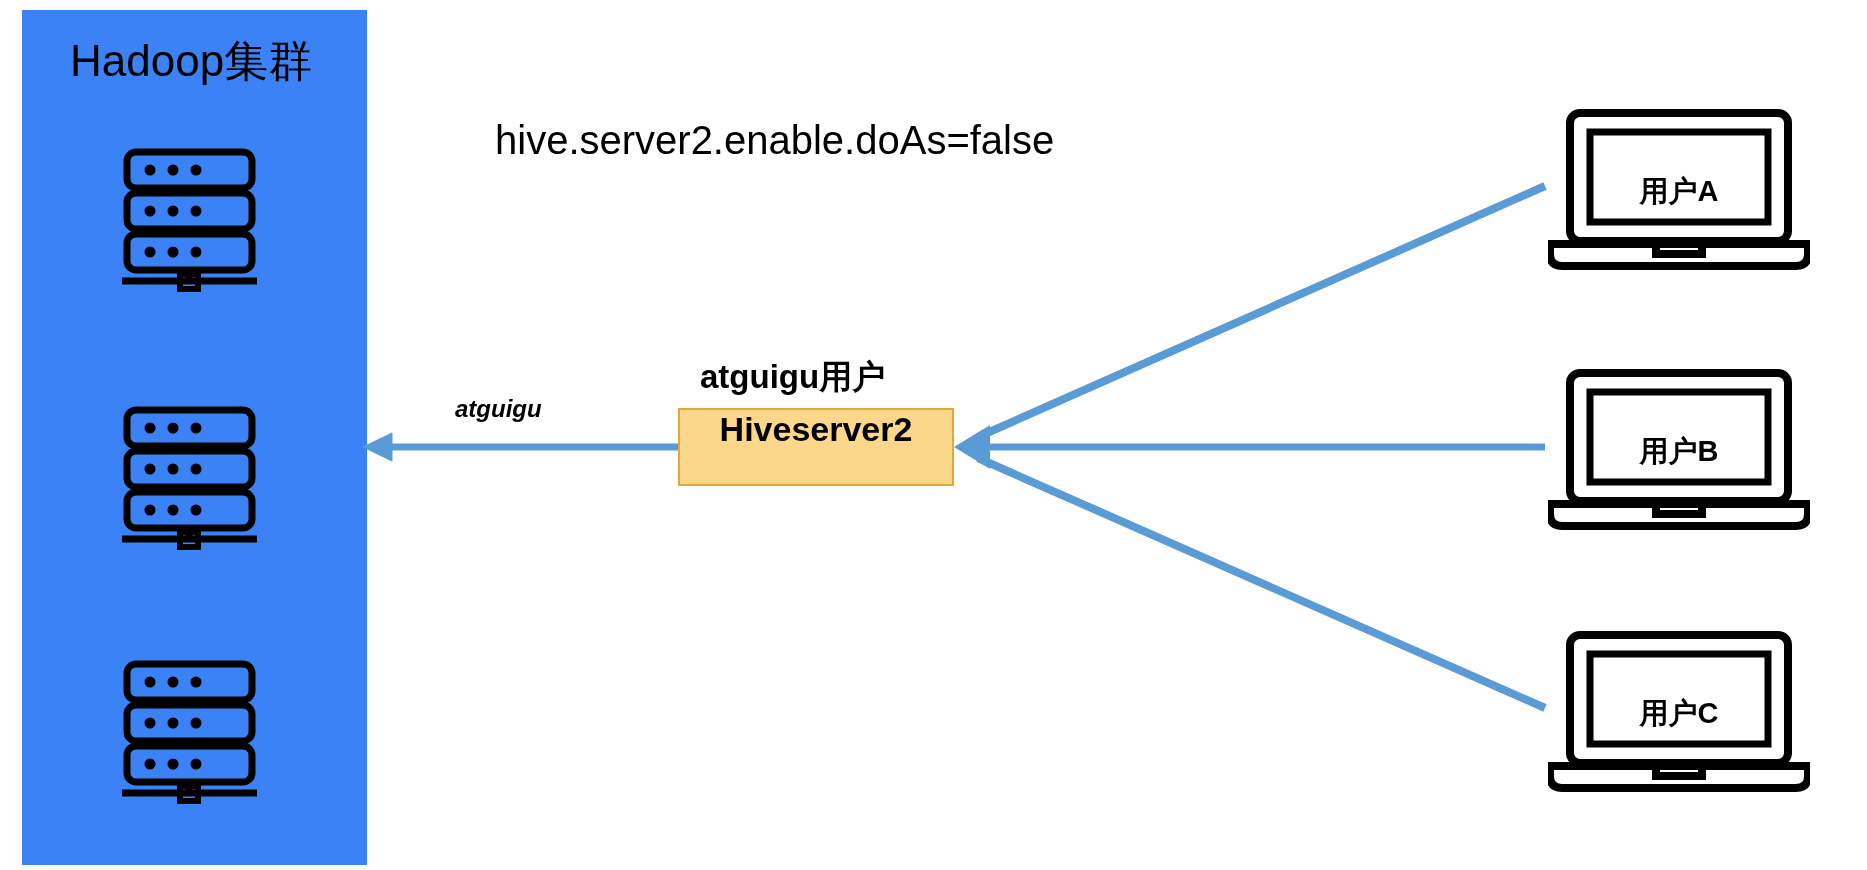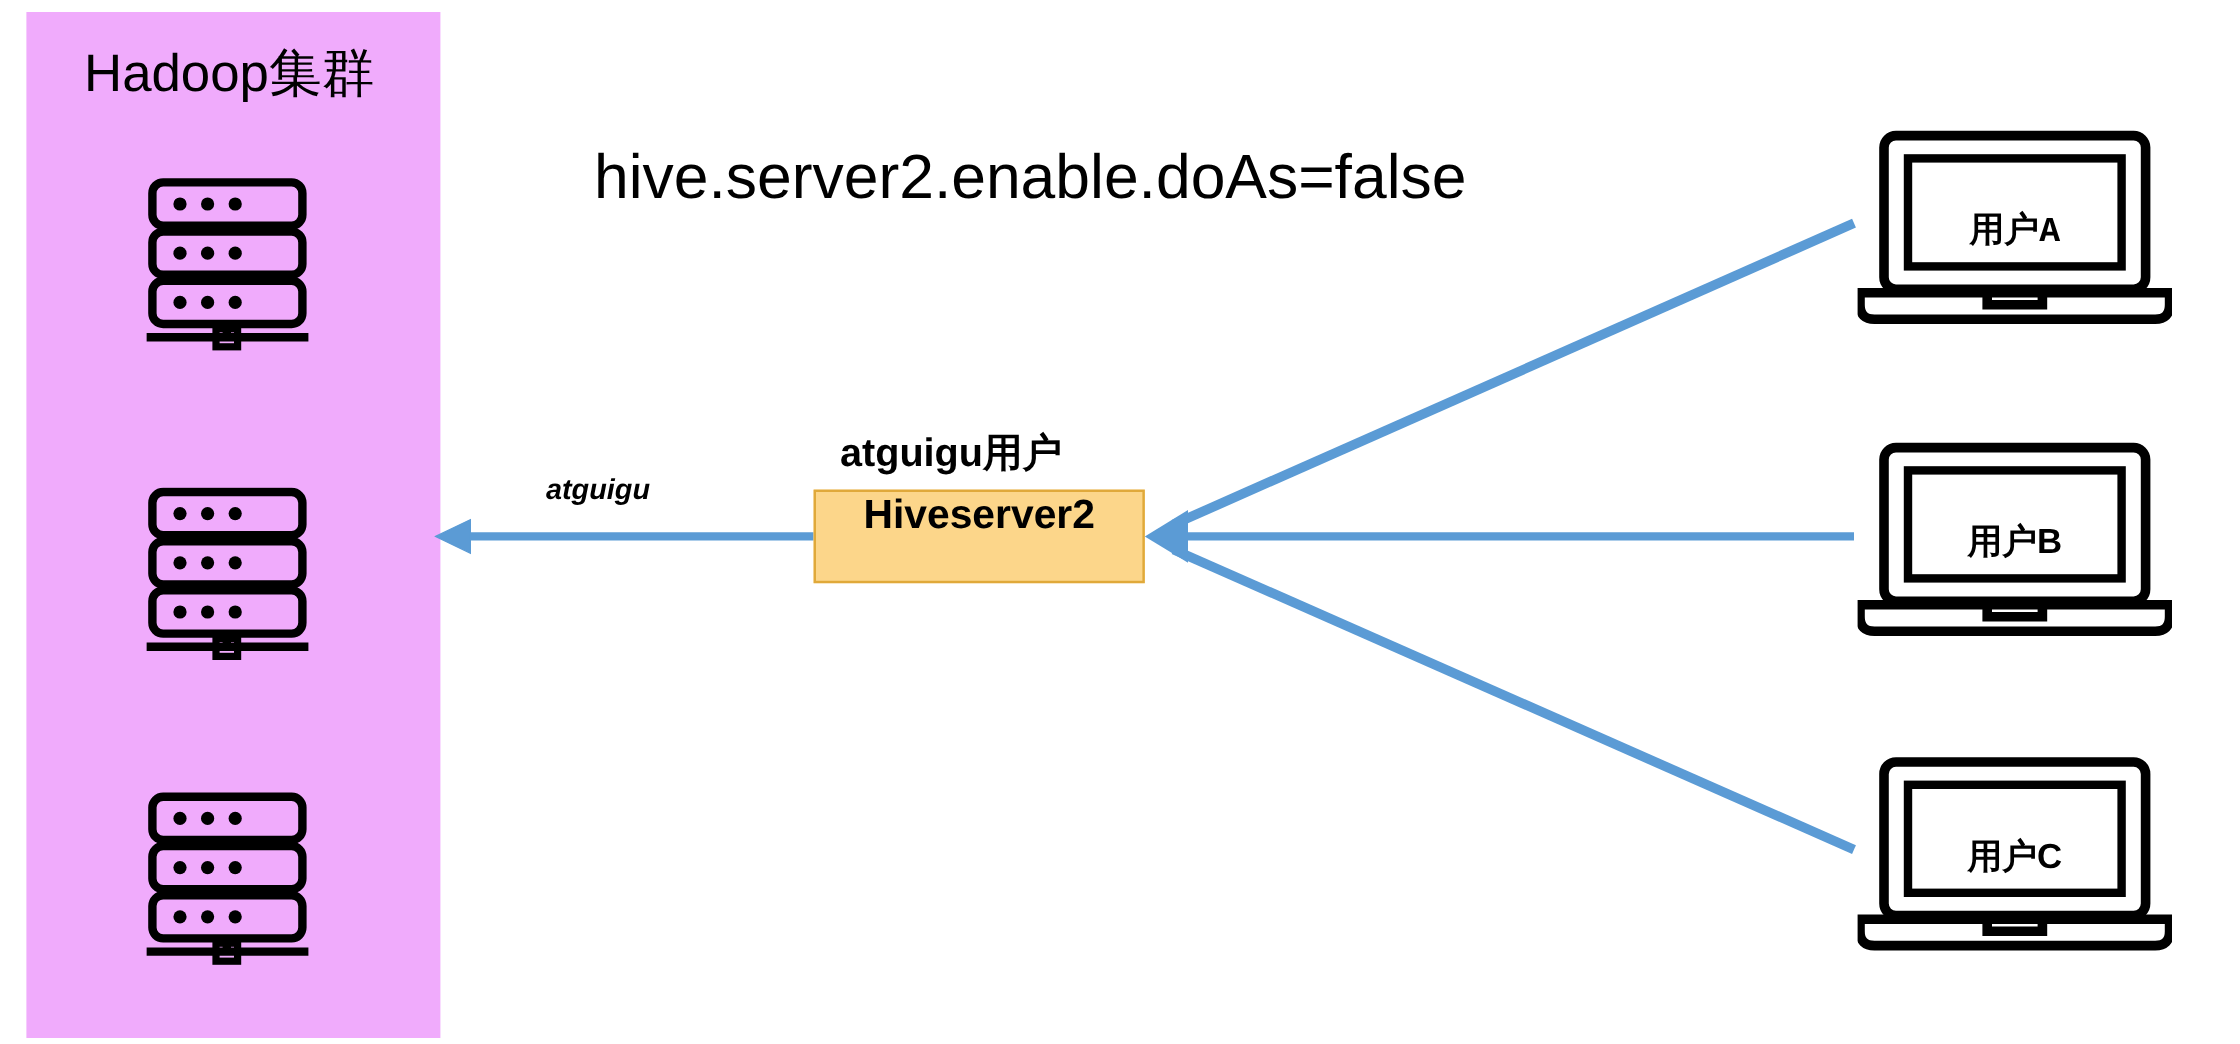--- a/index.html
+++ b/index.html
@@ -18,21 +18,21 @@
     overflow: hidden;
   }
 
   
   #cluster-panel {
     position: absolute;
     left: 22px;
     top: 10px;
     width: 345px;
     height: 855px;
-    background: #f0abfc;
+    background: #3b82f6;
   }
   #cluster-title {
     position: absolute;
     left: 48px;
     top: 22px;
     font-size: 44px;
     color: #000;
     font-family: "Liberation Sans", sans-serif;
     white-space: nowrap;
   }
@@ -43,21 +43,21 @@
     width: 150px;
     height: 145px;
   }
   .server-icon svg { display: block; }
 
   
   #config-text {
     position: absolute;
     left: 495px;
     top: 118px;
-    font-size: 52px;
+    font-size: 40px;
     color: #000;
     white-space: nowrap;
     font-family: "Liberation Sans", sans-serif;
   }
 
   
   #hiveserver2-box {
     position: absolute;
     left: 678px;
     top: 408px;
@@ -243,21 +243,21 @@
   <div class="laptop-icon" style="top:108px;">
     <span>
       <svg viewBox="0 0 262 165" width="262" height="165">
         <rect x="22" y="5" width="218" height="128" rx="10" fill="none" stroke="#000" stroke-width="8"></rect>
         <rect x="42" y="24" width="178" height="90" fill="none" stroke="#000" stroke-width="7"></rect>
         <path d="M2 136 L260 136 L260 146 Q260 158 248 158 L14 158 Q2 158 2 146 Z" fill="none" stroke="#000" stroke-width="8"></path>
         <path d="M108 136 L108 146 L154 146 L154 136" fill="none" stroke="#000" stroke-width="8"></path>
       </svg>
     </span>
   </div>
-  <div class="laptop-label" style="left:1548px; top:172px;font-family:Liberation Mono, monospace;">用户A</div>
+  <div class="laptop-label" style="left:1548px; top:172px;">用户A</div>
 
   <div class="laptop-icon" style="top:368px;">
     <span>
       <svg viewBox="0 0 262 165" width="262" height="165">
         <rect x="22" y="5" width="218" height="128" rx="10" fill="none" stroke="#000" stroke-width="8"></rect>
         <rect x="42" y="24" width="178" height="90" fill="none" stroke="#000" stroke-width="7"></rect>
         <path d="M2 136 L260 136 L260 146 Q260 158 248 158 L14 158 Q2 158 2 146 Z" fill="none" stroke="#000" stroke-width="8"></path>
         <path d="M108 136 L108 146 L154 146 L154 136" fill="none" stroke="#000" stroke-width="8"></path>
       </svg>
     </span>

